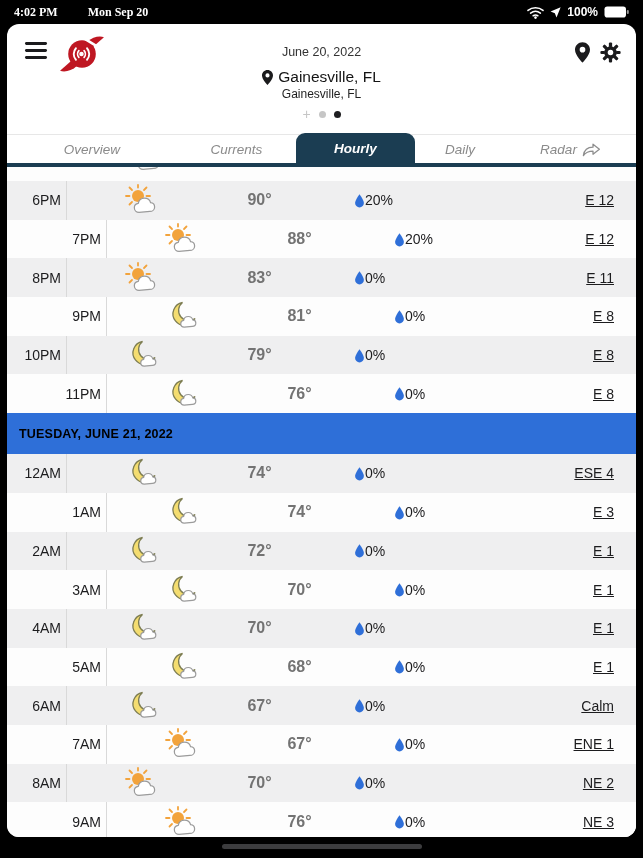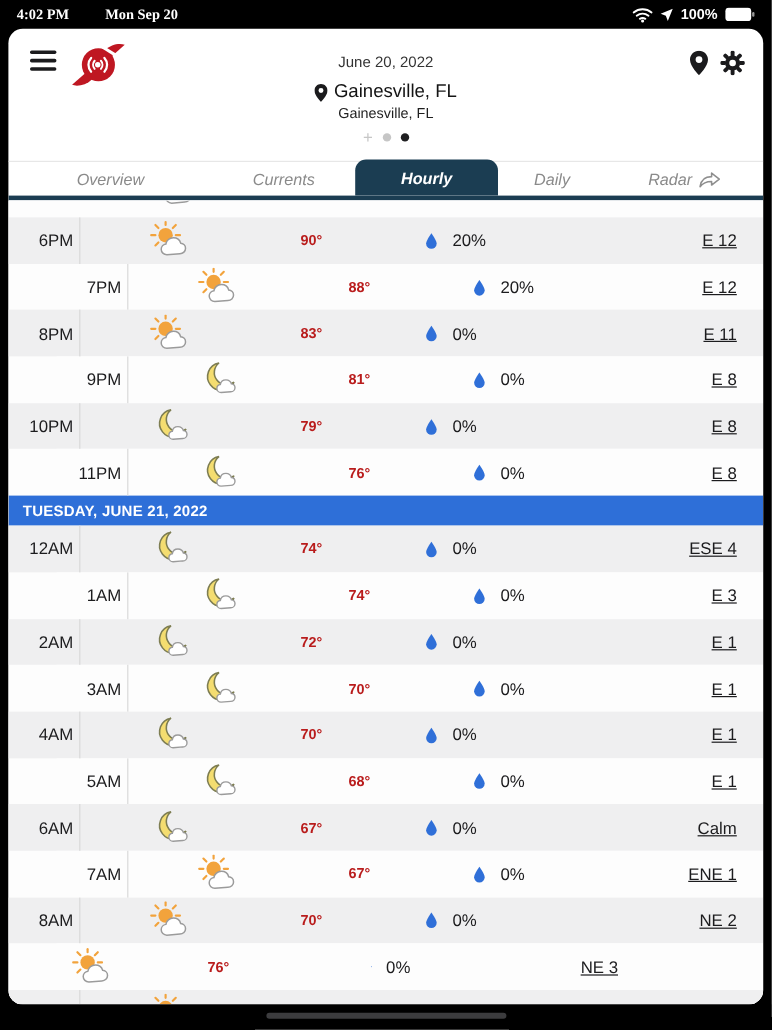--- a/index.html
+++ b/index.html
@@ -49,24 +49,24 @@
   .table { flex:1 1 auto; overflow:hidden; background:#fdfdfd; }
   .sliver { position:relative; height:14px; background:#fdfdfd; overflow:hidden; }
   .sliver svg { position:absolute; left:120px; top:-26px; }
   .row { display:grid; grid-template-columns:60px 150px 85px 195px 1fr; height:38.7px; }
   .row.alt { background:#efeff0; }
   .row.plain { background:#fdfdfd;margin-left:40px; }
   .cell { display:flex; align-items:center; }
   .c-time { justify-content:flex-end; padding-right:5px; font-size:14px; color:#1c1c1e;
     border-right:1px solid #d9d9d9; }
   .c-icon { justify-content:center; }
-  .c-temp { justify-content:center; font-size:12px; font-weight:700; color:#b91c1c; }
-  .c-precip { padding-left:52px; gap:12px; font-size:14px; color:#1c1c1e; }
+  .c-temp { justify-content:center; font-size:16px; font-weight:700; color:#737373; }
+  .c-precip { padding-left:52px; gap:0; font-size:14px; color:#1c1c1e; }
   .c-wind { justify-content:flex-end; padding-right:22px; font-size:14px; color:#1c1c1e;text-decoration:underline; }
-  .banner { height:25px; background:#2e6fd8; color:#ffffff; font-size:12.5px; font-weight:700;
+  .banner { height:41px; background:#2e6fd8; color:#000000; font-size:12.5px; font-weight:700;
     letter-spacing:.2px; display:flex; align-items:center; padding-left:12px; }
 
   
   .bottombar { position:absolute; left:0; right:0; bottom:0; height:21px; background:#000; }
   .home-indicator { position:absolute; left:50%; top:7px; transform:translateX(-50%);
     width:200px; height:5px; border-radius:3px; background:#3c3c3e; cursor:pointer; }
 </style>
 </head>
 <body>
 
@@ -505,20 +505,21 @@
     <div class="cell c-temp">70°</div>
     <div class="cell c-precip">
       <svg width="11" height="15" viewBox="0 0 12 15">
         <path d="M6 0.8 C6 0.8 1.2 7.4 1.2 10.2 a4.8 4.8 0 0 0 9.6 0 C10.8 7.4 6 0.8 6 0.8 z" fill="#2f6fd8"></path>
       </svg>
       <span>0%</span>
     </div>
     <div class="cell c-wind">NE 2</div>
   </div>
         <div class="row plain">
+    <div class="cell c-time">9AM</div>
     <div class="cell c-icon">
       <svg width="38" height="32" viewBox="0 0 38 32" style="display: block;">
         <g stroke="#f2a33c" stroke-width="1.8" stroke-linecap="round">
           <line x1="23.5" y1="12" x2="27" y2="12"></line>
                 <line x1="21" y1="18" x2="23.5" y2="20.5"></line>
           <line x1="15" y1="20.5" x2="15" y2="24"></line>
                 <line x1="9" y1="18" x2="6.5" y2="20.5"></line>
           <line x1="6.5" y1="12" x2="3" y2="12"></line>
                 <line x1="9" y1="6" x2="6.5" y2="3.5"></line>
           <line x1="15" y1="3.5" x2="15" y2="1"></line>

